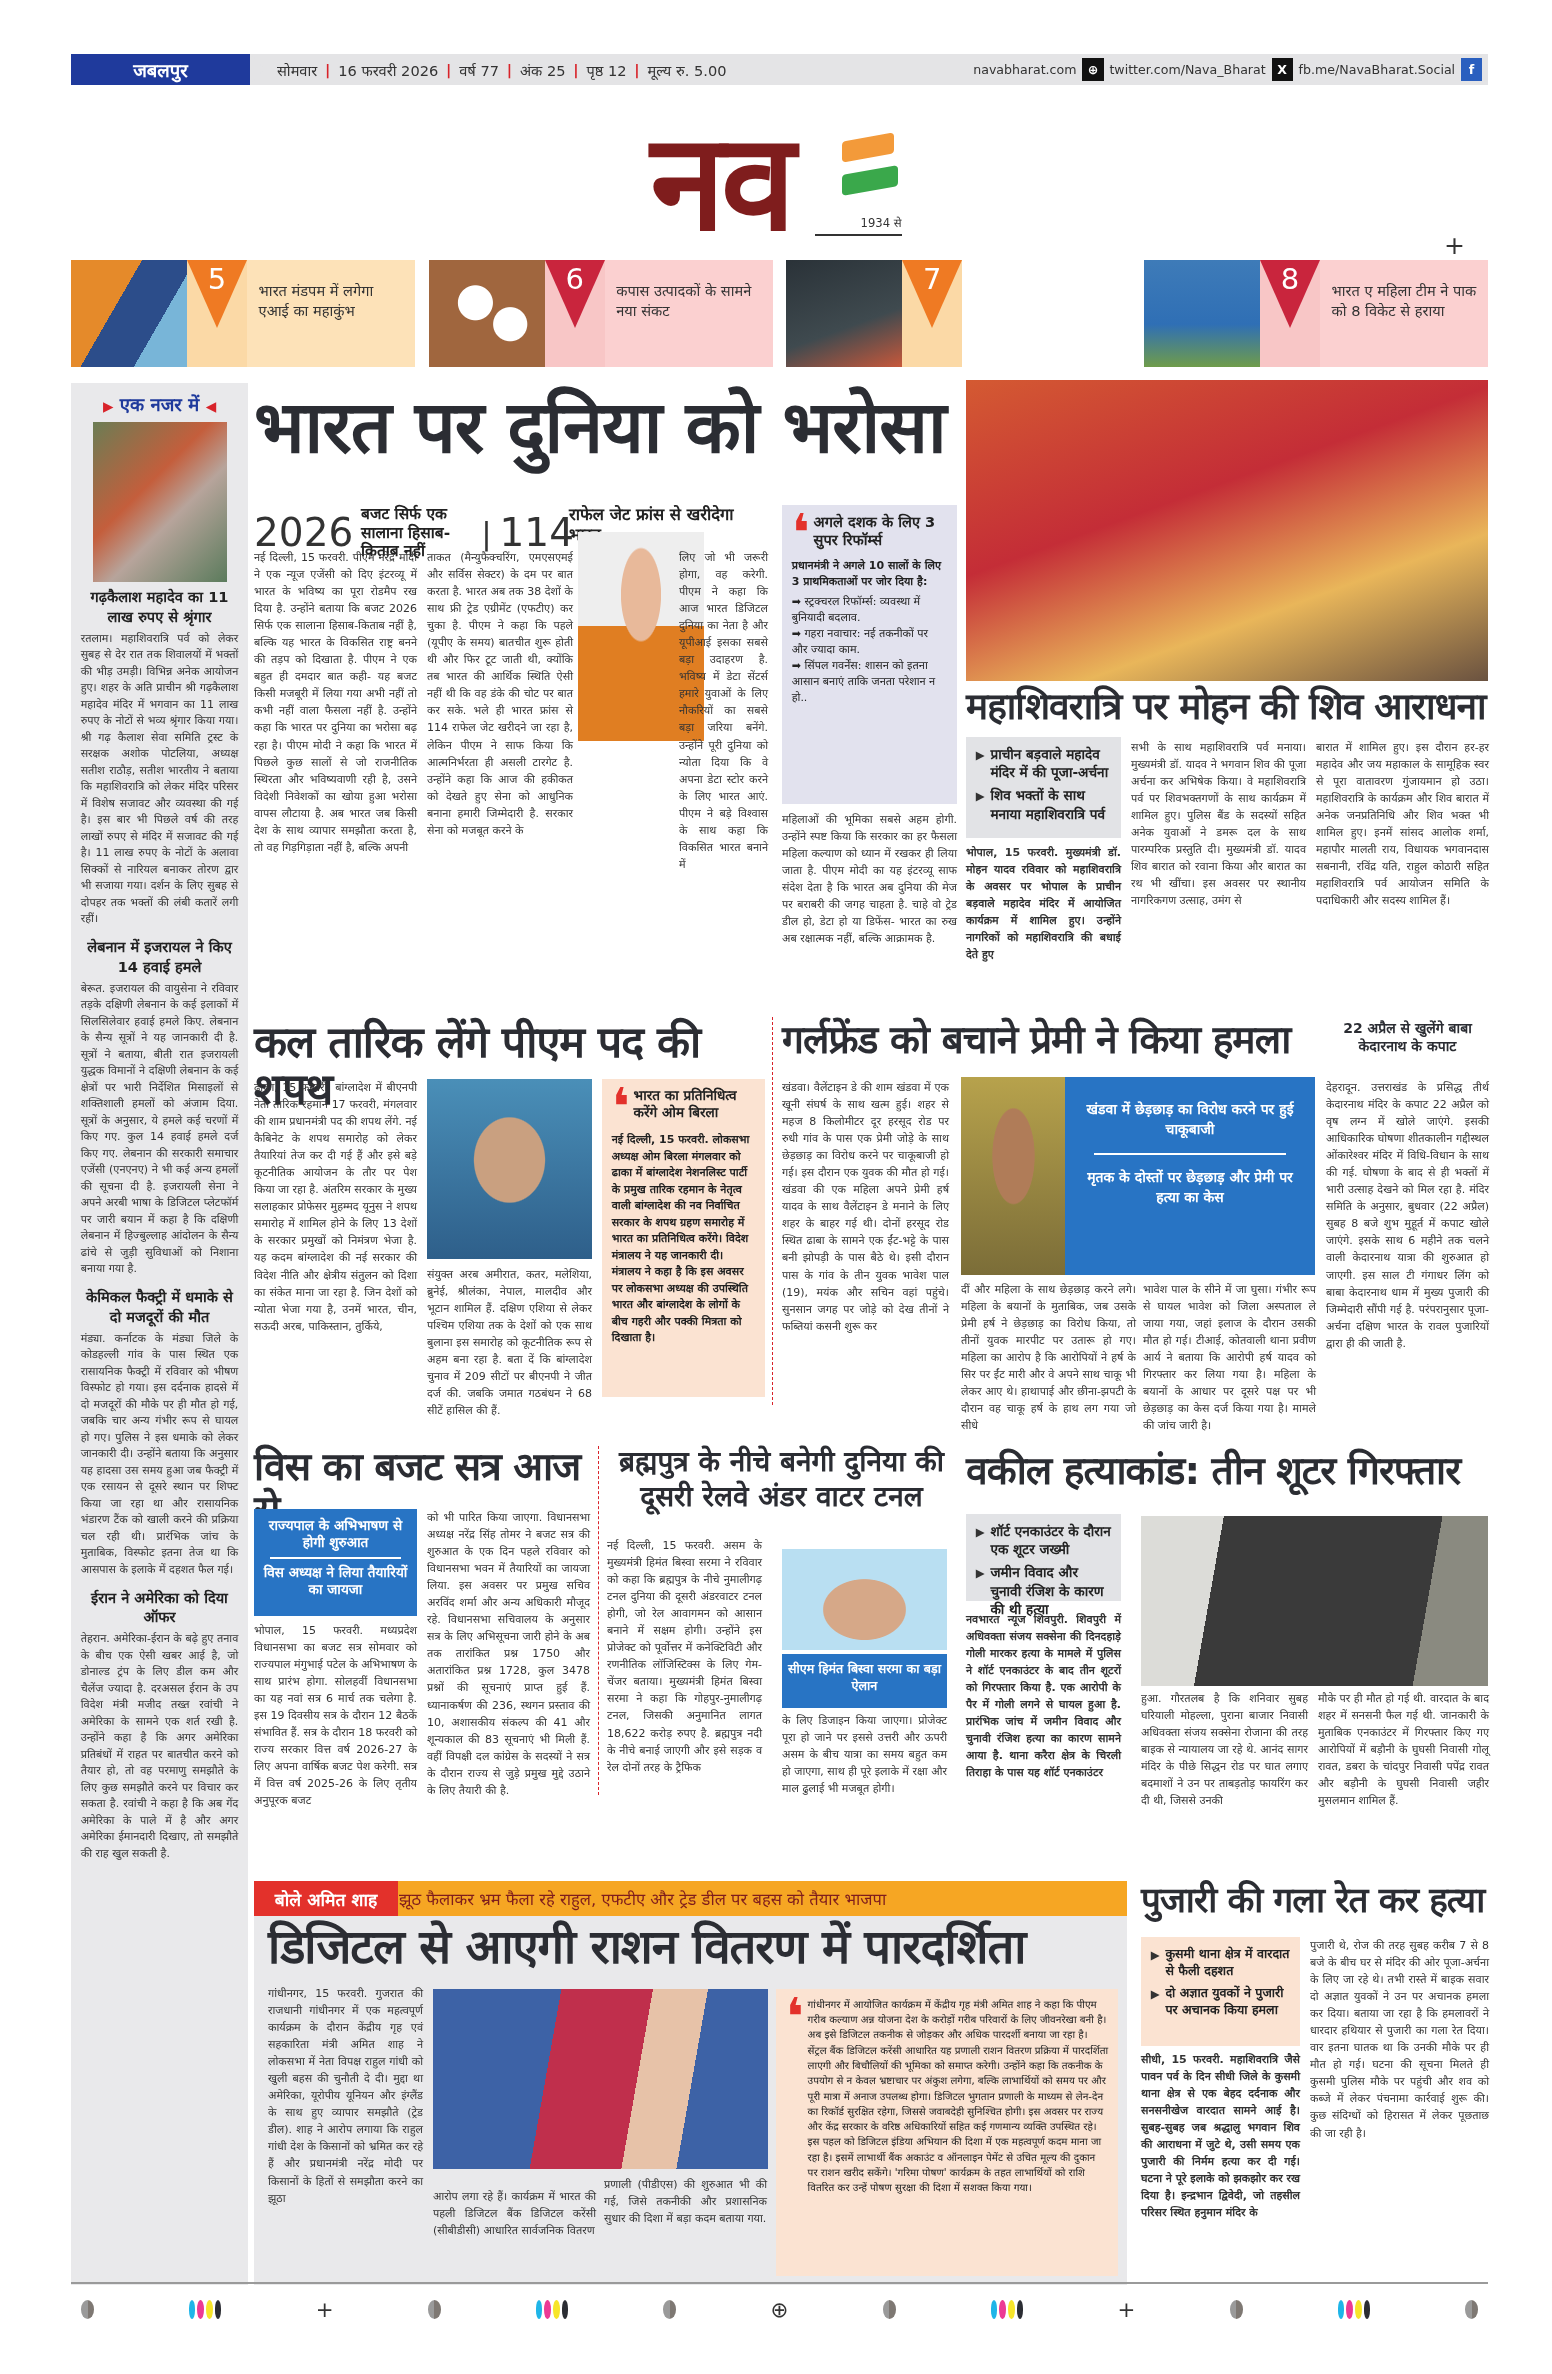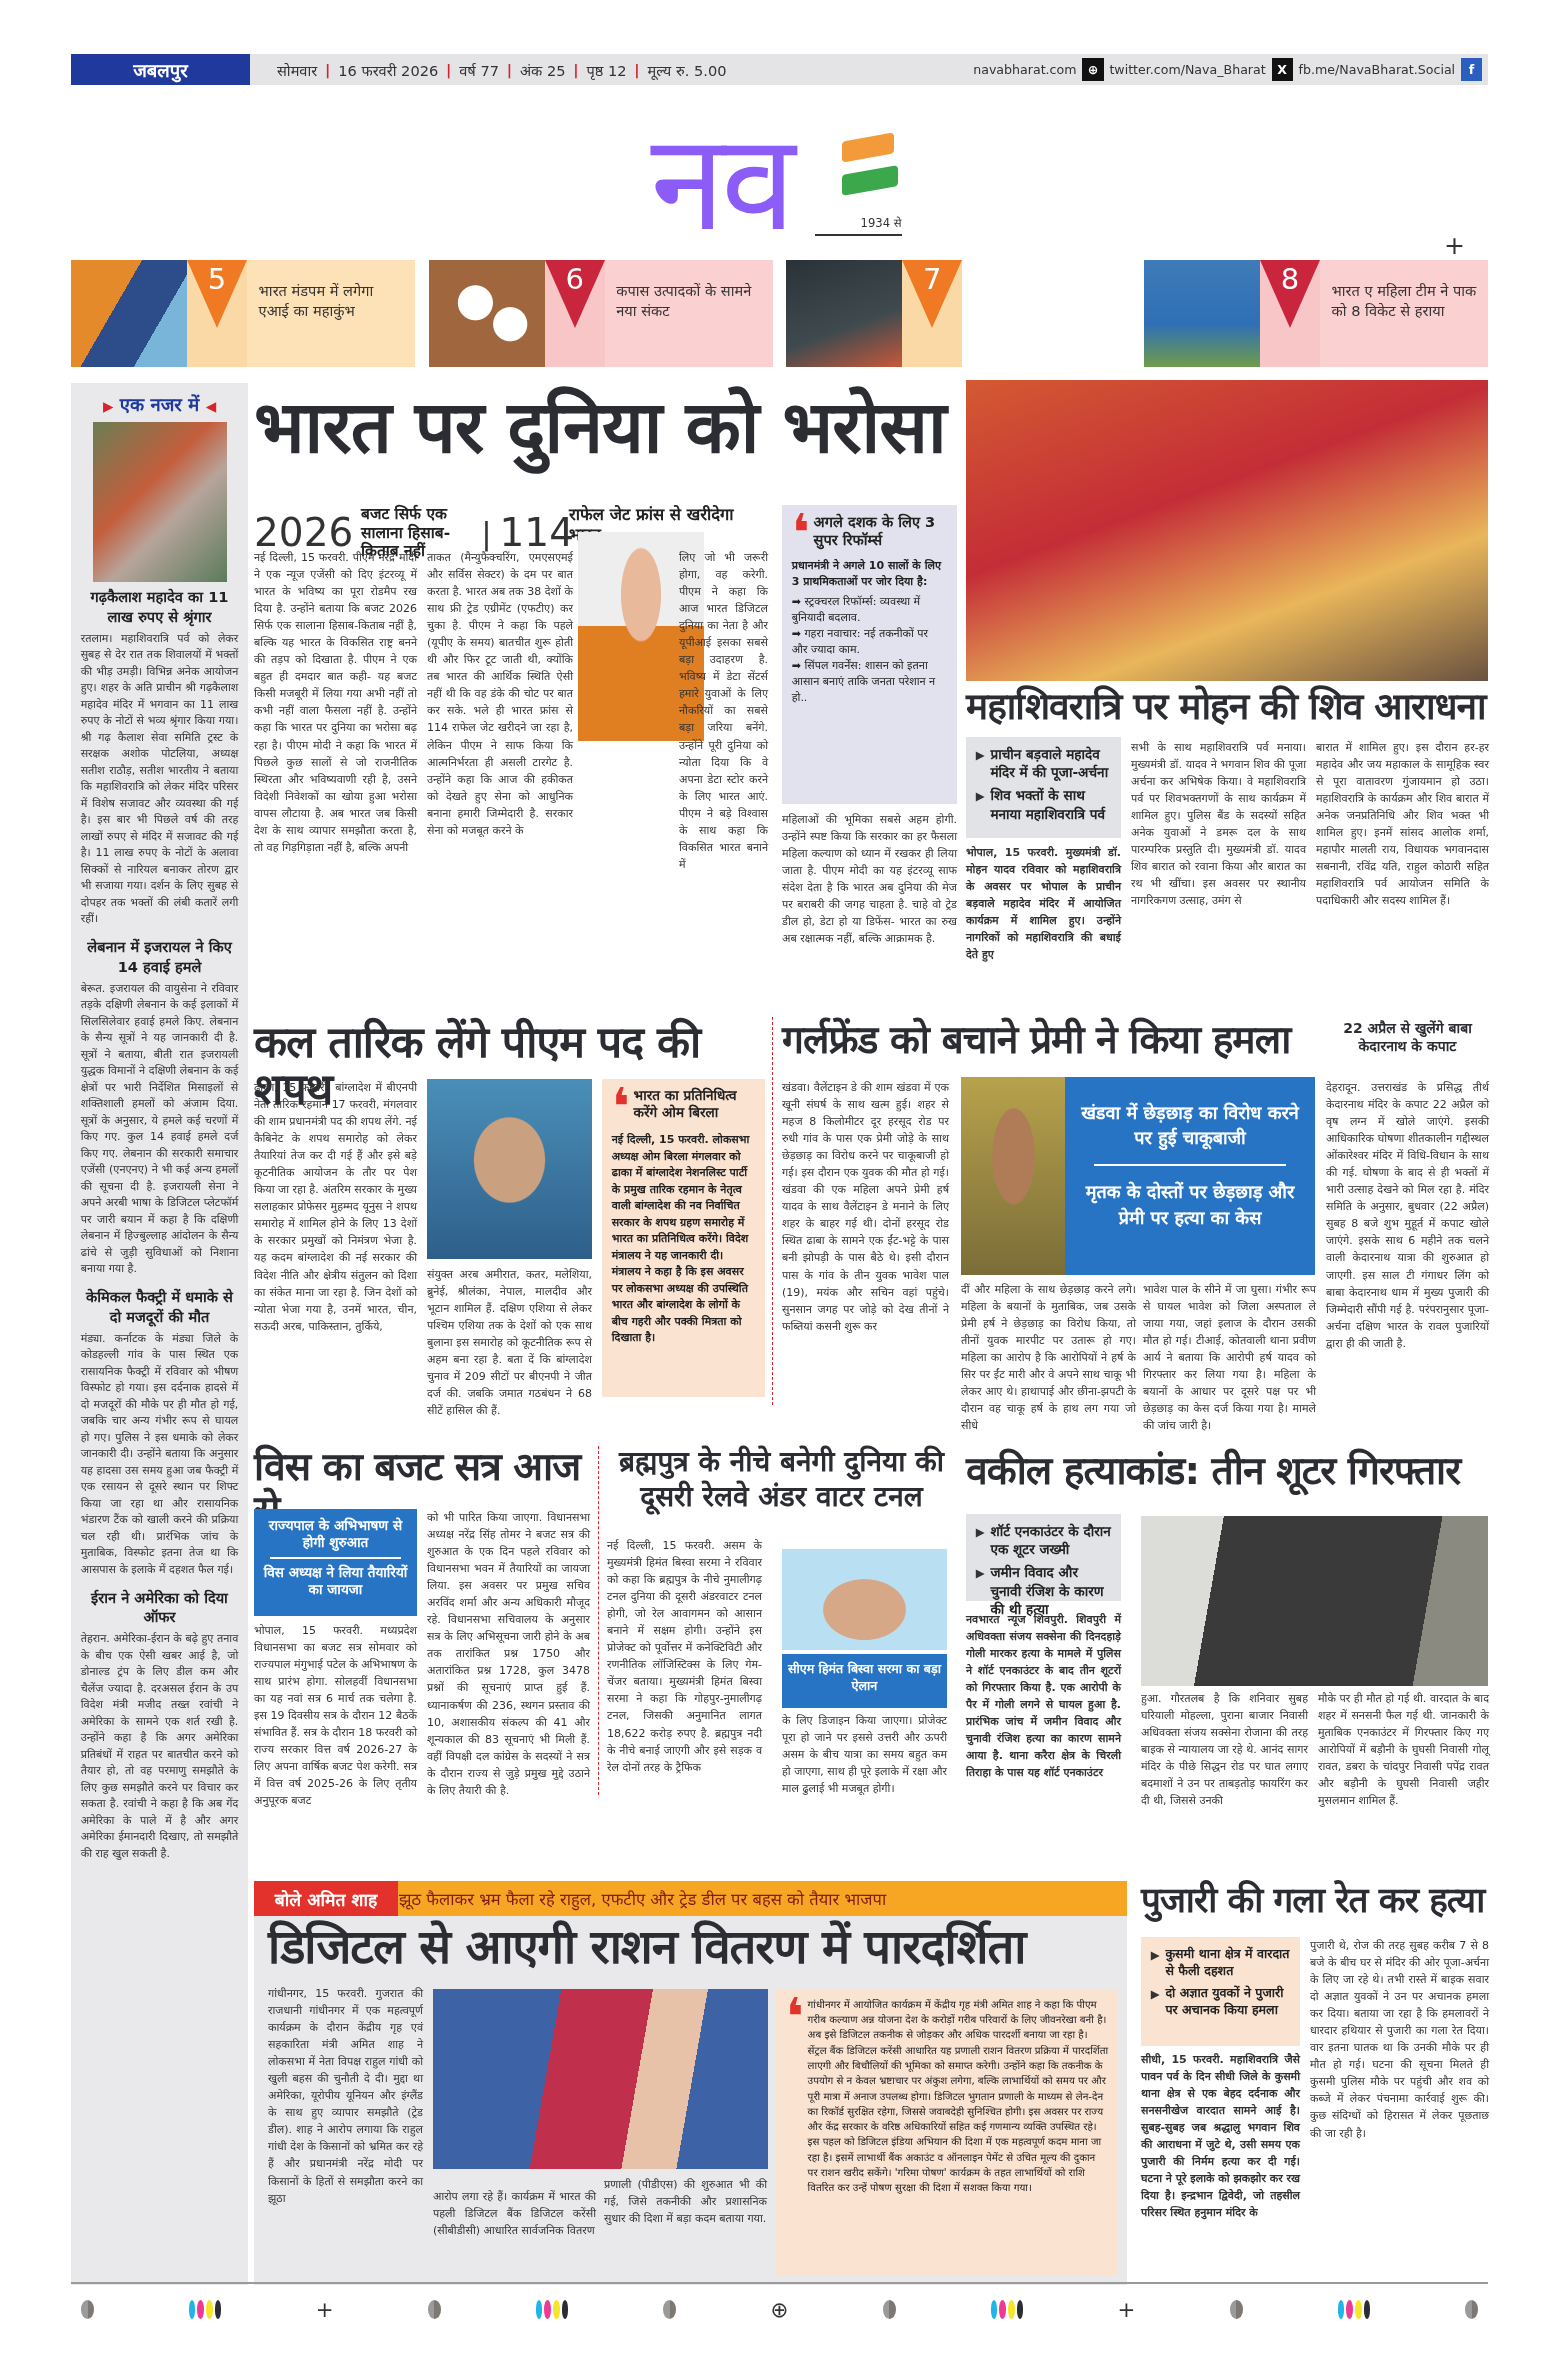--- a/index.html
+++ b/index.html
@@ -12,21 +12,21 @@
   .city { width: 179px; height: 31px; background: #1f3a9c; color: #fff; font-weight: bold; font-size: 18.4px; display: flex; align-items: center; justify-content: center; position: relative; }
   .city:after { content: ""; position: absolute; right: -13.6px; top: 0; border-top: 15.5px solid transparent; border-bottom: 15.5px solid transparent; border-left: 13.6px solid #e4e4e6; }
   .meta { display: flex; align-items: center; gap: 7.8px; padding-left: 27px; font-size: 14.6px; color: #333; flex: 1; }
   .meta .sep { color: #d8232a; font-weight: bold; }
   .social { display: flex; align-items: center; gap: 5.8px; font-size: 12.6px; color: #333; padding-right: 5.8px; }
   .sico { width: 21.3px; height: 23px; background: #111; color: #fff; font-size: 12.6px; display: flex; align-items: center; justify-content: center; font-weight: bold; }
   .sico.fb { background: #2a5fbf; }
 
   
   .mast { left: 291px; top: 105px; width: 970px; height: 155px; display: flex; align-items: center; justify-content: center; gap: 23px; }
-  .mast-word { font-family: "DejaVu Sans", sans-serif; font-weight: normal; font-size: 134px; color: #8b5cf6; letter-spacing: -3.9px; line-height: 1; }
+  .mast-word { font-family: "DejaVu Sans", sans-serif; font-weight: bold; font-size: 134px; color: #7f1d1d; letter-spacing: -3.9px; line-height: 1; }
   .logo-emb { width: 87px; height: 107px; position: relative; }
   .flag-o { position: absolute; left: 27px; top: 7.8px; width: 52px; height: 21.3px; background: #f39a3a; transform: skewY(-10deg); border-radius: 3.9px; }
   .flag-g { position: absolute; left: 27px; top: 41px; width: 56px; height: 21.3px; background: #3aa84b; transform: skewY(-10deg); border-radius: 3.9px; }
   .emb-year { position: absolute; right: 0; bottom: 5.8px; font-size: 11.6px; color: #333; }
   .emb-line { position: absolute; left: 0; right: 0; bottom: 0; height: 1.9px; background: #333; }
   .reg-mark { left: 1444px; top: 231px; font-size: 25px; color: #333; }
 
   
   .teasers { left: 71px; top: 260px; width: 1417px; height: 107px; display: flex; gap: 13.6px; }
   .teaser { flex: 1; display: flex; height: 107px; }
@@ -202,21 +202,21 @@
       <span class="quote-mark">❛</span>
       <span style="font-weight:bold;font-size:13.6px;line-height:1.3;">भारत का प्रतिनिधित्व करेंगे ओम बिरला</span>
     </div>
   <div style="font-size:11px;line-height:1.5;font-weight:bold;margin-top:3.9px;">नई दिल्ली, 15 फरवरी. लोकसभा अध्यक्ष ओम बिरला मंगलवार को ढाका में बांग्लादेश नेशनलिस्ट पार्टी के प्रमुख तारिक रहमान के नेतृत्व वाली बांग्लादेश की नव निर्वाचित सरकार के शपथ ग्रहण समारोह में भारत का प्रतिनिधित्व करेंगे। विदेश मंत्रालय ने यह जानकारी दी। मंत्रालय ने कहा है कि इस अवसर पर लोकसभा अध्यक्ष की उपस्थिति भारत और बांग्लादेश के लोगों के बीच गहरी और पक्की मित्रता को दिखाता है।</div>
 </div>
 <div class="dashv" style="left:772px;top:1017px;height:388px;"></div>
 
 <div class="abs hl" style="left:782px;top:1019px;width:543px;font-size:39px;">गर्लफ्रेंड को बचाने प्रेमी ने किया हमला</div>
 <div class="col body-t" style="left:782px;top:1079px;width:167px;">खंडवा। वैलेंटाइन डे की शाम खंडवा में एक खूनी संघर्ष के साथ खत्म हुई। शहर से महज 8 किलोमीटर दूर हरसूद रोड पर रुधी गांव के पास एक प्रेमी जोड़े के साथ छेड़छाड़ का विरोध करने पर चाकूबाजी हो गई। इस दौरान एक युवक की मौत हो गई। खंडवा की एक महिला अपने प्रेमी हर्ष यादव के साथ वैलेंटाइन डे मनाने के लिए शहर के बाहर गई थी। दोनों हरसूद रोड स्थित ढाबा के सामने एक ईंट-भट्टे के पास बनी झोपड़ी के पास बैठे थे। इसी दौरान पास के गांव के तीन युवक भावेश पाल (19), मयंक और सचिन वहां पहुंचे। सुनसान जगह पर जोड़े को देख तीनों ने फब्तियां कसनी शुरू कर</div>
 <div class="photo" style="left:961px;top:1077px;width:105px;height:198px;background:radial-gradient(ellipse at 50% 40%,#b07c58 0 28%,transparent 29%),linear-gradient(180deg,#b7a24c,#7b6d38);"></div>
-<div class="bluebox" style="left:1065px;top:1077px;width:250px;height:198px;padding:23px 9.7px;font-size:18px;line-height:1.4;">
+<div class="bluebox" style="left:1065px;top:1077px;width:250px;height:198px;padding:23px 9.7px;font-size:14px;line-height:1.4;">
   <div>खंडवा में छेड़छाड़ का विरोध करने पर हुई चाकूबाजी</div>
   <div style="height:1.9px;background:#fff;margin:13.6px 19.4px;"></div>
   <div>मृतक के दोस्तों पर छेड़छाड़ और प्रेमी पर हत्या का केस</div>
 </div>
 <div class="col body-t" style="left:961px;top:1281px;width:175px;">दीं और महिला के साथ छेड़छाड़ करने लगे। महिला के बयानों के मुताबिक, जब उसके प्रेमी हर्ष ने छेड़छाड़ का विरोध किया, तो तीनों युवक मारपीट पर उतारू हो गए। महिला का आरोप है कि आरोपियों ने हर्ष के सिर पर ईंट मारी और वे अपने साथ चाकू भी लेकर आए थे। हाथापाई और छीना-झपटी के दौरान वह चाकू हर्ष के हाथ लग गया जो सीधे</div>
 <div class="col body-t" style="left:1143px;top:1281px;width:173px;">भावेश पाल के सीने में जा घुसा। गंभीर रूप से घायल भावेश को जिला अस्पताल ले जाया गया, जहां इलाज के दौरान उसकी मौत हो गई। टीआई, कोतवाली थाना प्रवीण आर्य ने बताया कि आरोपी हर्ष यादव को गिरफ्तार कर लिया गया है। महिला के बयानों के आधार पर दूसरे पक्ष पर भी छेड़छाड़ का केस दर्ज किया गया है। मामले की जांच जारी है।</div>
 
 <div class="abs hl" style="left:1326px;top:1019px;width:163px;font-size:14px;text-align:center;letter-spacing:0;line-height:1.3;">22 अप्रैल से खुलेंगे बाबा केदारनाथ के कपाट</div>
 <div class="col body-t" style="left:1326px;top:1079px;width:163px;">देहरादून. उत्तराखंड के प्रसिद्ध तीर्थ केदारनाथ मंदिर के कपाट 22 अप्रैल को वृष लग्न में खोले जाएंगे. इसकी आधिकारिक घोषणा शीतकालीन गद्दीस्थल ओंकारेश्वर मंदिर में विधि-विधान के साथ की गई. घोषणा के बाद से ही भक्तों में भारी उत्साह देखने को मिल रहा है. मंदिर समिति के अनुसार, बुधवार (22 अप्रैल) सुबह 8 बजे शुभ मुहूर्त में कपाट खोले जाएंगे. इसके साथ 6 महीने तक चलने वाली केदारनाथ यात्रा की शुरुआत हो जाएगी. इस साल टी गंगाधर लिंग को बाबा केदारनाथ धाम में मुख्य पुजारी की जिम्मेदारी सौंपी गई है. परंपरानुसार पूजा-अर्चना दक्षिण भारत के रावल पुजारियों द्वारा ही की जाती है.</div>
 

